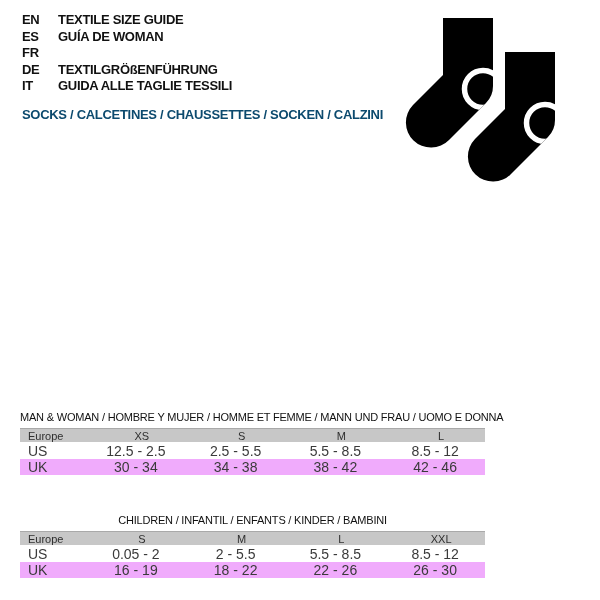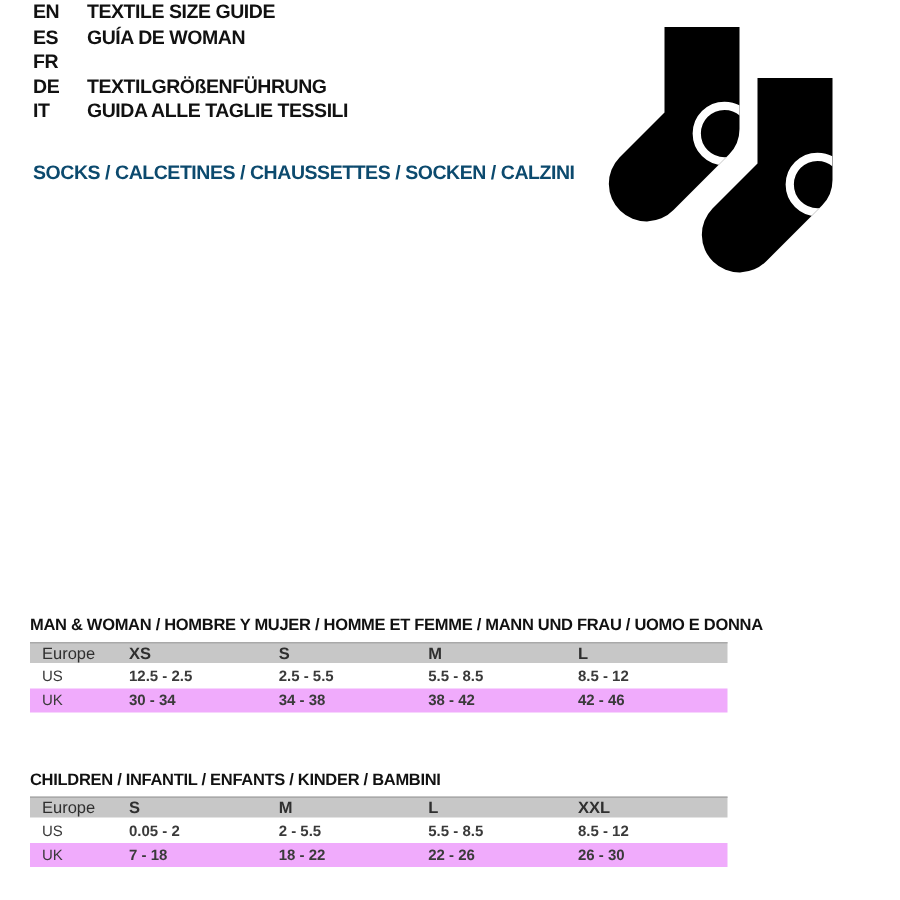--- a/index.html
+++ b/index.html
@@ -7,52 +7,52 @@
   body {
     width: 600px; height: 600px;
     font-family: "Liberation Sans", sans-serif;
     color: #1a1a1a;
     position: relative;
     overflow: hidden;
   }
   .page { position: absolute; left: 0; top: 0; width: 600px; height: 600px; background: #fff; }
 
   
-  .lang-block { position: absolute; left: 22px; top: 0; }
+  .lang-block { position: absolute; left: 22px; top: 12px; }
   .lang-row { display: flex; line-height: 16.6px; font-size: 13px; font-weight: bold; letter-spacing: -0.3px; color: #111; }
   .lang-code { width: 36px; }
 
   
   .category-line {
     position: absolute; left: 22px; top: 107px;
     font-size: 13px; font-weight: bold; letter-spacing: -0.3px; color: #0c4a6e;
     white-space: nowrap;
   }
 
   
   .socks-svg { position: absolute; left: 398px; top: 10px; }
 
   
   .table-block { position: absolute; left: 20px; width: 465px; }
   #table-0 { top: 410px; }
   #table-1 { top: 513px; }
   .table-title {
-    font-size: 11px; font-weight: bold; letter-spacing: -0.2px;
-    line-height: 14px; height: 18px; color: #111; white-space: nowrap;
+    font-size: 11px; font-weight: normal; letter-spacing: -0.2px;
+    line-height: 14px; height: 18px; color: #111; white-space: nowrap; text-align: center;
   }
   .tbl-header {
     display: flex; align-items: center; height: 14px;
     background: #c7c7c7; border-top: 1px solid #a9a9a9;
     margin-bottom: 1px;
-    font-size: 11px; color: #2f2f2f;
+    font-size: 11px; color: #2f2f2f; gap: 12px;
   }
-  .tbl-row { display: flex; align-items: center; height: 16px; font-size: 10px; color: #3a3a3a; }
+  .tbl-row { display: flex; align-items: center; height: 16px; font-size: 14px; color: #3a3a3a; }
   .tbl-row.alt { background: #f0abfc; }
   .cell-label { width: 66px; padding-left: 8px; }
-  .cell { flex: 1; text-align: left; font-weight: bold; }
+  .cell { flex: 1; text-align: center; }
 </style>
 </head>
 <body>
 
 <div class="page">
 
   <div class="lang-block">
     <div class="lang-row">
       <span class="lang-code">EN</span>
       <span class="lang-label">TEXTILE SIZE GUIDE</span>
@@ -128,20 +128,20 @@
       </div>
   <div class="tbl-row">
         <div class="cell-label">US</div>
         <div class="cell">0.05 - 2</div>
         <div class="cell">2 - 5.5</div>
         <div class="cell">5.5 - 8.5</div>
         <div class="cell">8.5 - 12</div>
       </div>
       <div class="tbl-row alt">
         <div class="cell-label">UK</div>
-        <div class="cell">7 - 18</div>
+        <div class="cell">16 - 19</div>
         <div class="cell">18 - 22</div>
         <div class="cell">22 - 26</div>
         <div class="cell">26 - 30</div>
       </div>
     </div>
 
 </div>
 
 </body></html>

